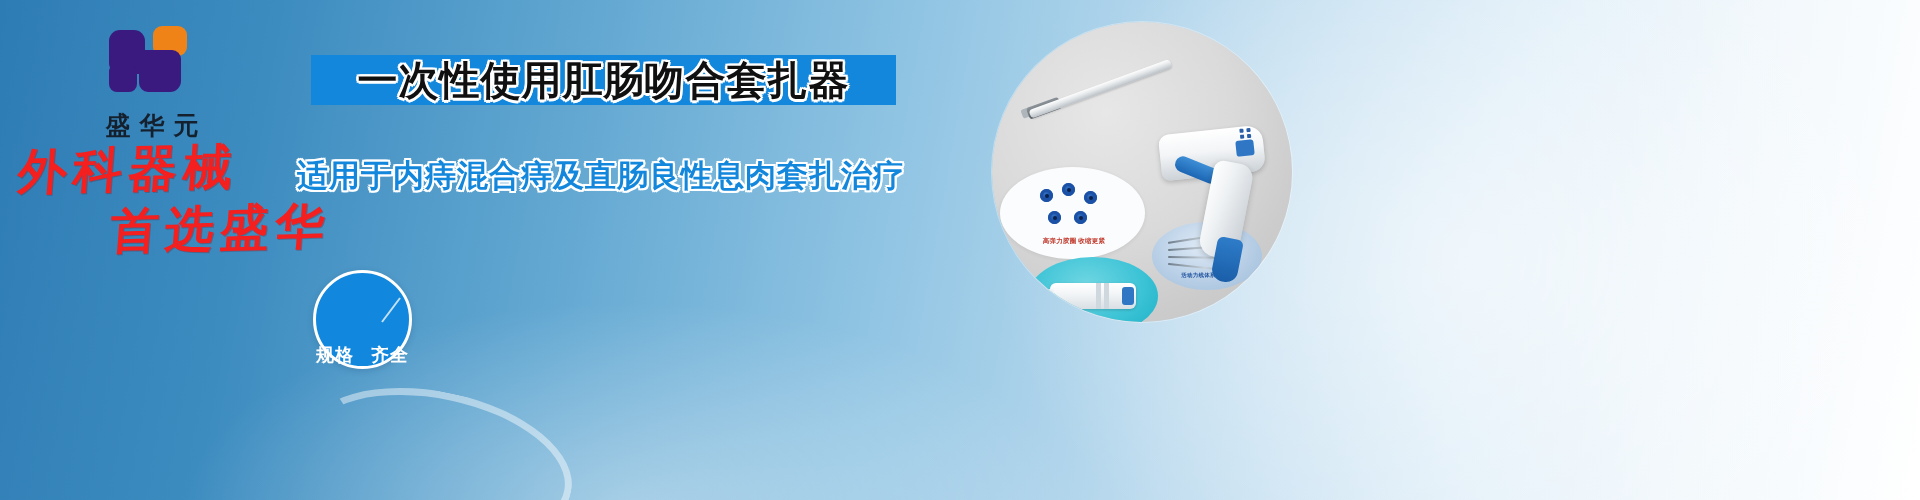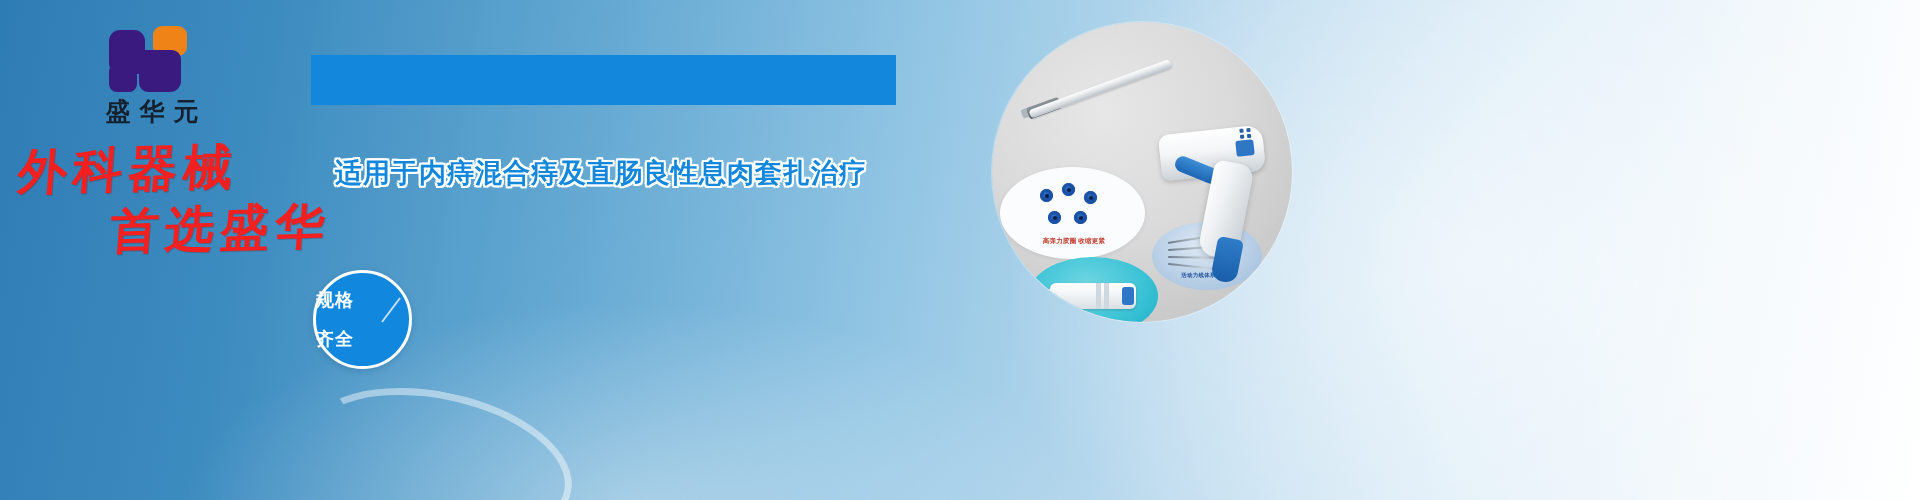--- a/index.html
+++ b/index.html
@@ -25,21 +25,21 @@
 
   
   .logo-wrap{position:absolute;left:62px;top:26px;width:180px;text-align:center;}
   .logo-mark{position:relative;width:86px;height:66px;margin:0 auto;}
   .lm{position:absolute;border-radius:9px;}
   .lm-a{left:0px;  top:4px;  width:36px;height:44px;background:#3b1a7f;border-radius:11px 11px 4px 11px;}
   .lm-b{left:44px; top:0px;  width:34px;height:30px;background:#ef8317;border-radius:9px;}
   .lm-c{left:30px; top:24px; width:42px;height:42px;background:#3b1a7f;border-radius:4px 9px 11px 9px;}
   .lm-d{left:0px;  top:40px; width:28px;height:26px;background:#3b1a7f;border-radius:5px 5px 8px 8px;}
   .logo-name{
-    margin-top:6px;font-size:25px;font-weight:700;color:#15202e;
+    margin-top:20px;font-size:25px;font-weight:700;color:#15202e;
     letter-spacing:9px;text-indent:9px;line-height:1.1;
     font-family:"DejaVu Sans","Liberation Sans",sans-serif;
   }
 
   
   .calli{position:absolute;left:18px;top:148px;width:330px;color:#f41f1f;
          font-family:"DejaVu Serif","Liberation Serif",serif;font-weight:700;
          text-shadow:1px 1px 0 rgba(120,0,0,.25);}
   .calli-l1{font-size:49px;letter-spacing:6px;line-height:1;
             transform:skewX(-6deg) rotate(-1.5deg);transform-origin:left center;}
@@ -55,34 +55,34 @@
     position:absolute;left:311px;top:50px;width:585px;height:60px;
     display:flex;align-items:center;justify-content:center;
     font-size:40px;font-weight:700;color:#101010;letter-spacing:1px;
     text-shadow:
       -2.5px 0 0 #fff, 2.5px 0 0 #fff, 0 -2.5px 0 #fff, 0 2.5px 0 #fff,
       -2px -2px 0 #fff, 2px -2px 0 #fff, -2px 2px 0 #fff, 2px 2px 0 #fff;
     white-space:nowrap;
   }
   .subtitle{
     position:absolute;left:296px;top:155px;width:610px;
-    text-align:center;font-size:27px;font-weight:700;color:#1287dc;
+    text-align:center;font-size:31px;font-weight:700;color:#1287dc;
     letter-spacing:1px;white-space:nowrap;
     text-shadow:
       -2.2px 0 0 #fff, 2.2px 0 0 #fff, 0 -2.2px 0 #fff, 0 2.2px 0 #fff,
       -1.7px -1.7px 0 #fff, 1.7px -1.7px 0 #fff, -1.7px 1.7px 0 #fff, 1.7px 1.7px 0 #fff;
   }
 
   
   .badges{position:absolute;left:313px;top:270px;display:flex;gap:44px;}
   .badge{
     position:relative;width:93px;height:93px;border-radius:50%;
     background:#1187dd;border:3px solid #ffffff;
     box-shadow:0 2px 6px rgba(20,70,120,.22);
-    display:flex;flex-direction:column;align-items:flex-start;justify-content:center;
+    display:flex;flex-direction:row;align-items:flex-end;justify-content:center;
     color:#ffffff;font-size:18px;font-weight:700;line-height:1.25;letter-spacing:1px;gap:17px;
   }
   .badge .slash{
     position:absolute;right:17px;top:22px;width:2px;height:30px;background:rgba(255,255,255,.75);
     transform:rotate(37deg);
   }
 
   
   .photo{
     position:absolute;left:992px;top:22px;width:300px;height:300px;border-radius:50%;
@@ -201,20 +201,21 @@
     </div>
     <div class="logo-name">盛华元</div>
   </div>
 
   <div class="calli">
     <div class="calli-l1">外科器械</div>
     <div class="calli-l2">首选盛华</div>
   </div>
 
   <div class="title-bar"></div>
+  <div class="title-text">一次性使用肛肠吻合套扎器</div>
   <div class="subtitle">适用于内痔混合痔及直肠良性息肉套扎治疗</div>
 
   <div class="badges">
     <div class="badge">
       <span class="slash"></span>
       <span>规格</span>
       <span>齐全</span>
     </div>
   </div>
 

